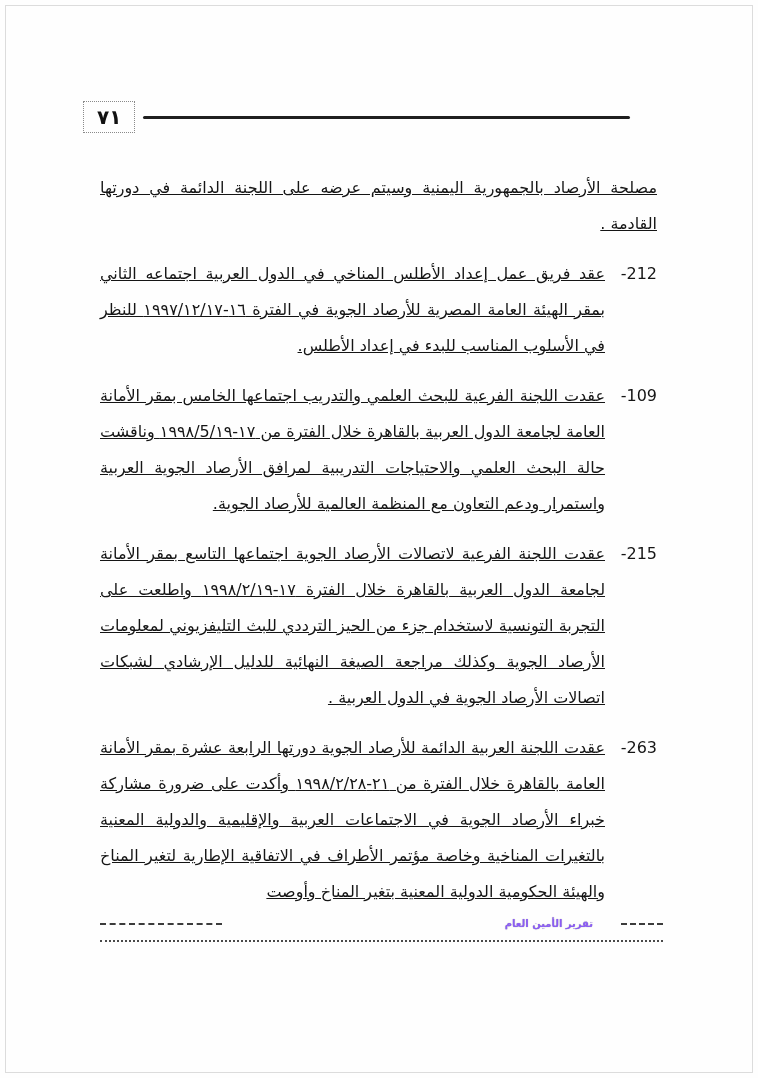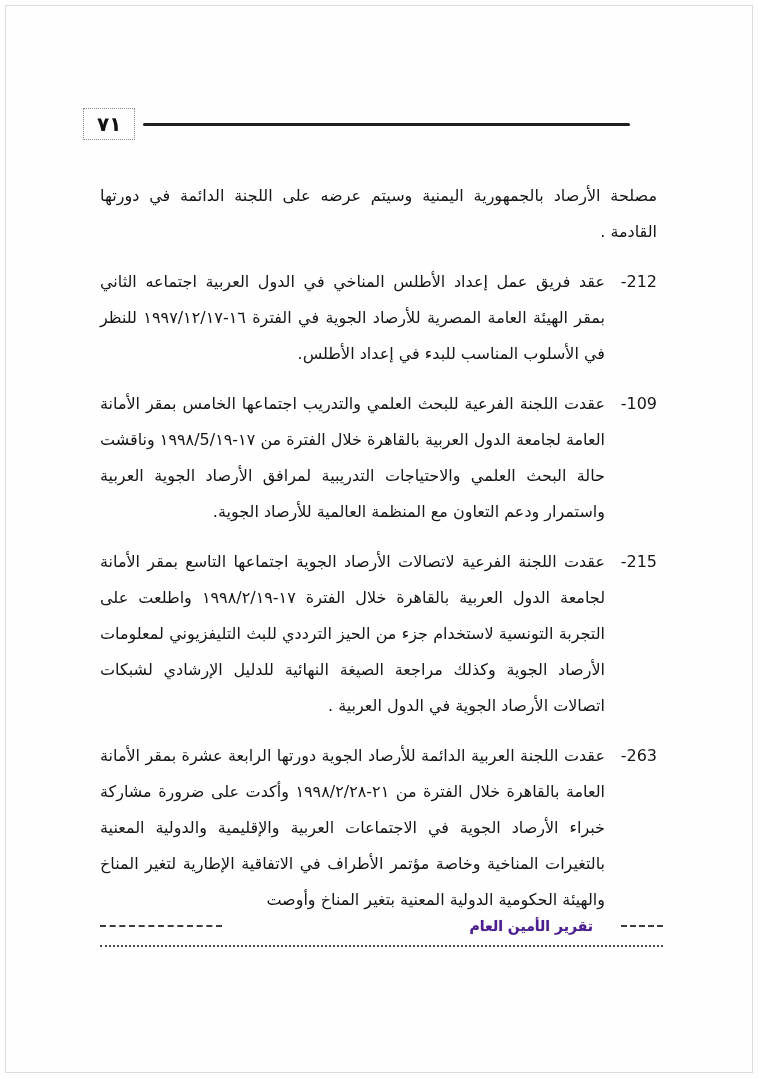--- a/index.html
+++ b/index.html
@@ -18,21 +18,21 @@
     color: #151515;
   }
   .scan-border {
     position: absolute;
     inset: 5px;
     border: 1px solid #dcdcdc;
     pointer-events: none;
   }
   .page-header {
     position: absolute;
-    top: 108px;
+    top: 101px;
     left: 83px;
     width: 549px;
     display: flex;
     align-items: center;
     justify-content: flex-end;
   }
   .page-number-box {
     border: 1px dotted #8a8a8a;
     padding: 3px 13px;
     font-size: 20px;
@@ -43,27 +43,28 @@
   .header-rule {
     flex: 1;
     height: 3px;
     background: #1f1f1f;
     margin-right: 2px;
     margin-left: 8px;
     border-radius: 2px;
   }
   .content {
     position: absolute;
-    top: 178px;
+    top: 170px;
     right: 101px;
     left: 100px;
     direction: rtl;
     text-align: justify;
     font-size: 16px;
     line-height: 36px;
+    text-decoration: underline;
   }
   .intro-paragraph {
     margin: 0 0 14px 0;
   }
   .numbered-item {
     position: relative;
     padding-right: 52px;
     margin-bottom: 14px;
   }
   .item-number {
@@ -84,23 +85,23 @@
     align-items: center;
   }
   .footer-dash-left {
     width: 122px;
     border-top: 2px dashed #3c3c3c;
   }
   .footer-spacer {
     flex: 1;
   }
   .footer-caption {
-    font-size: 14px;
+    font-size: 10px;
     font-weight: bold;
-    color: #4c1d95;
+    color: #8b5cf6;
     letter-spacing: 1px;
     direction: rtl;
     text-shadow: 0 0 1px #9a9a9a;
   }
   .footer-dash-right {
     width: 42px;
     border-top: 2px dashed #3c3c3c;
     margin-left: 28px;
   }
   .footer-dotted-rule {

